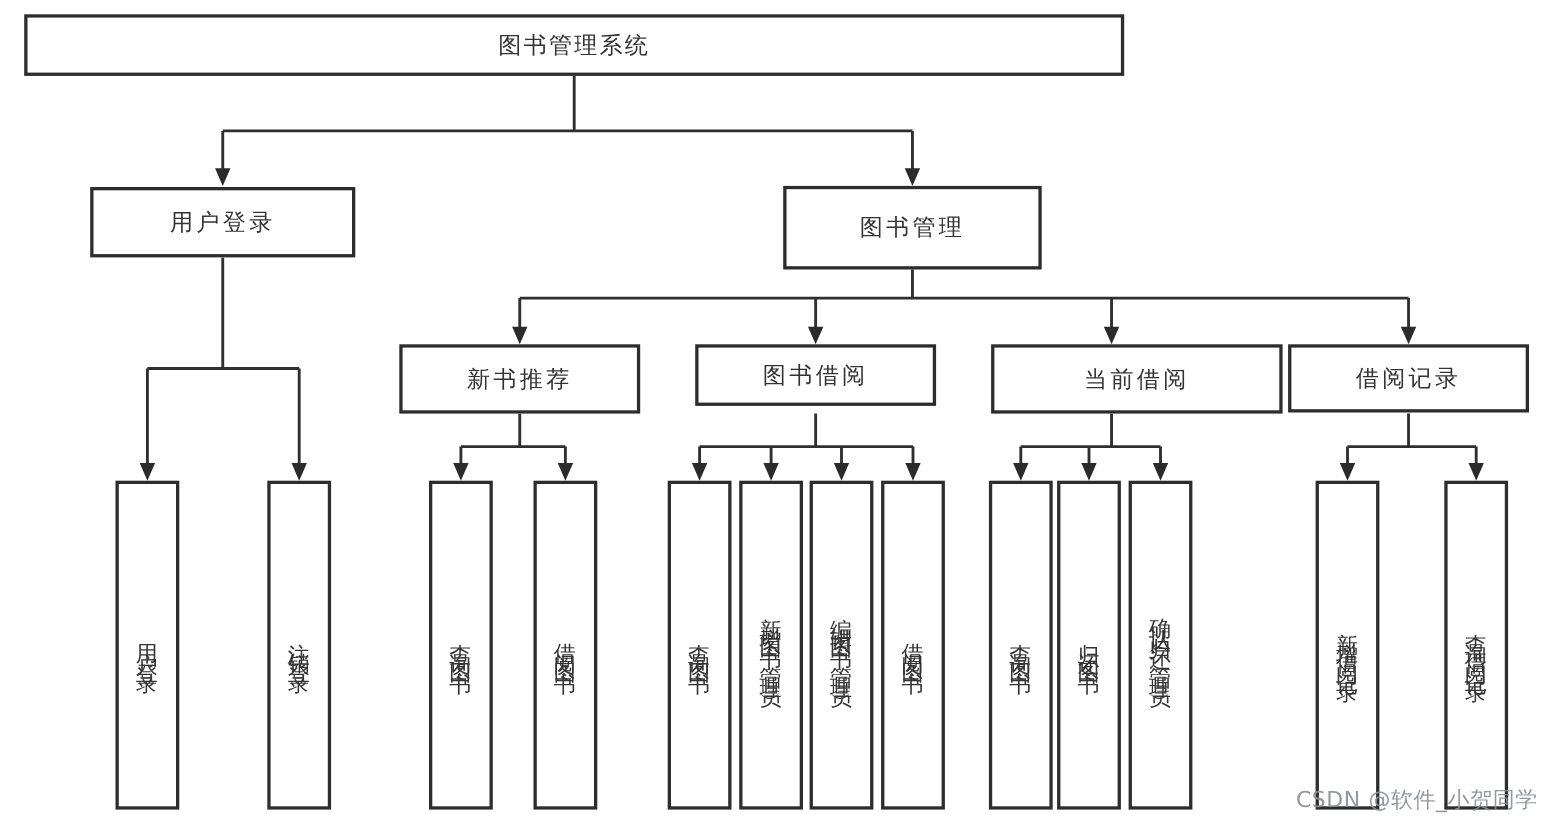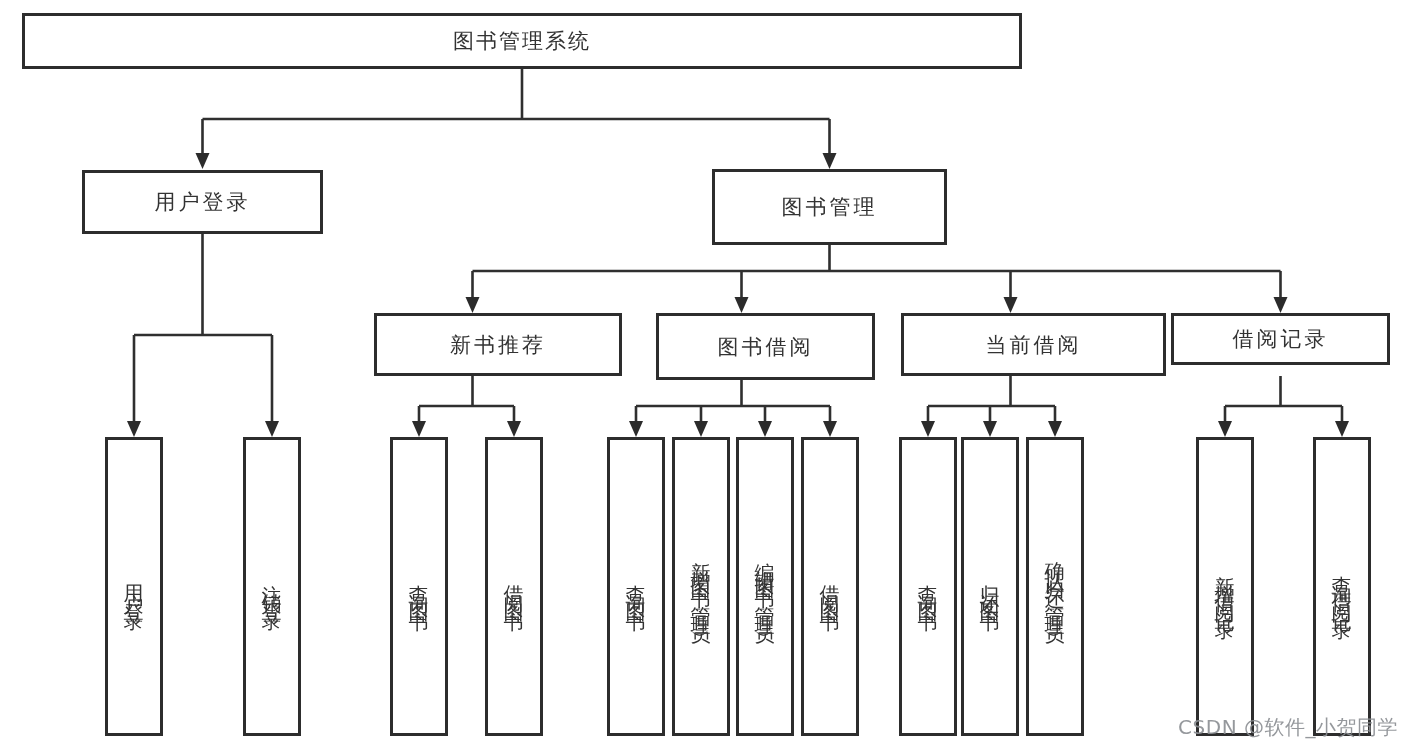--- a/index.html
+++ b/index.html
@@ -75,24 +75,24 @@
       <polygon points="1218,421 1232,421 1225,437"></polygon>
       <polygon points="1335,421 1349,421 1342,437"></polygon>
     </g>
   </svg>
 
   <div class="box root" style="left:22px;top:13px;width:1000px;height:56px">图书管理系统</div>
 
   <div class="box branch" style="left:82px;top:170px;width:241px;height:64px">用户登录</div>
   <div class="box branch" style="left:712px;top:169px;width:235px;height:76px">图书管理</div>
 
-  <div class="box branch" style="left:374px;top:313px;width:248px;height:63px">新书推荐</div>
-  <div class="box branch" style="left:656px;top:313px;width:219px;height:67px">图书借阅</div>
+  <div class="box branch" style="left:363px;top:313px;width:219px;height:63px">新书推荐</div>
+  <div class="box branch" style="left:632px;top:313px;width:219px;height:56px">图书借阅</div>
   <div class="box branch" style="left:901px;top:313px;width:265px;height:63px">当前借阅</div>
-  <div class="box branch" style="left:1171px;top:313px;width:219px;height:52px">借阅记录</div>
+  <div class="box branch" style="left:1171px;top:313px;width:219px;height:62px">借阅记录</div>
 
   <div class="box leaf" style="left:105px;top:437px;width:58px;height:299px">用户登录</div>
   <div class="box leaf" style="left:243px;top:437px;width:58px;height:299px">注销登录</div>
   <div class="box leaf" style="left:390px;top:437px;width:58px;height:299px">查询图书</div>
   <div class="box leaf" style="left:485px;top:437px;width:58px;height:299px">借阅图书</div>
   <div class="box leaf" style="left:607px;top:437px;width:58px;height:299px">查询图书</div>
   <div class="box leaf" style="left:672px;top:437px;width:58px;height:299px">新增图书（管理员）</div>
   <div class="box leaf" style="left:736px;top:437px;width:58px;height:299px">编辑图书（管理员）</div>
   <div class="box leaf" style="left:801px;top:437px;width:58px;height:299px">借阅图书</div>
   <div class="box leaf" style="left:899px;top:437px;width:58px;height:299px">查询图书</div>

